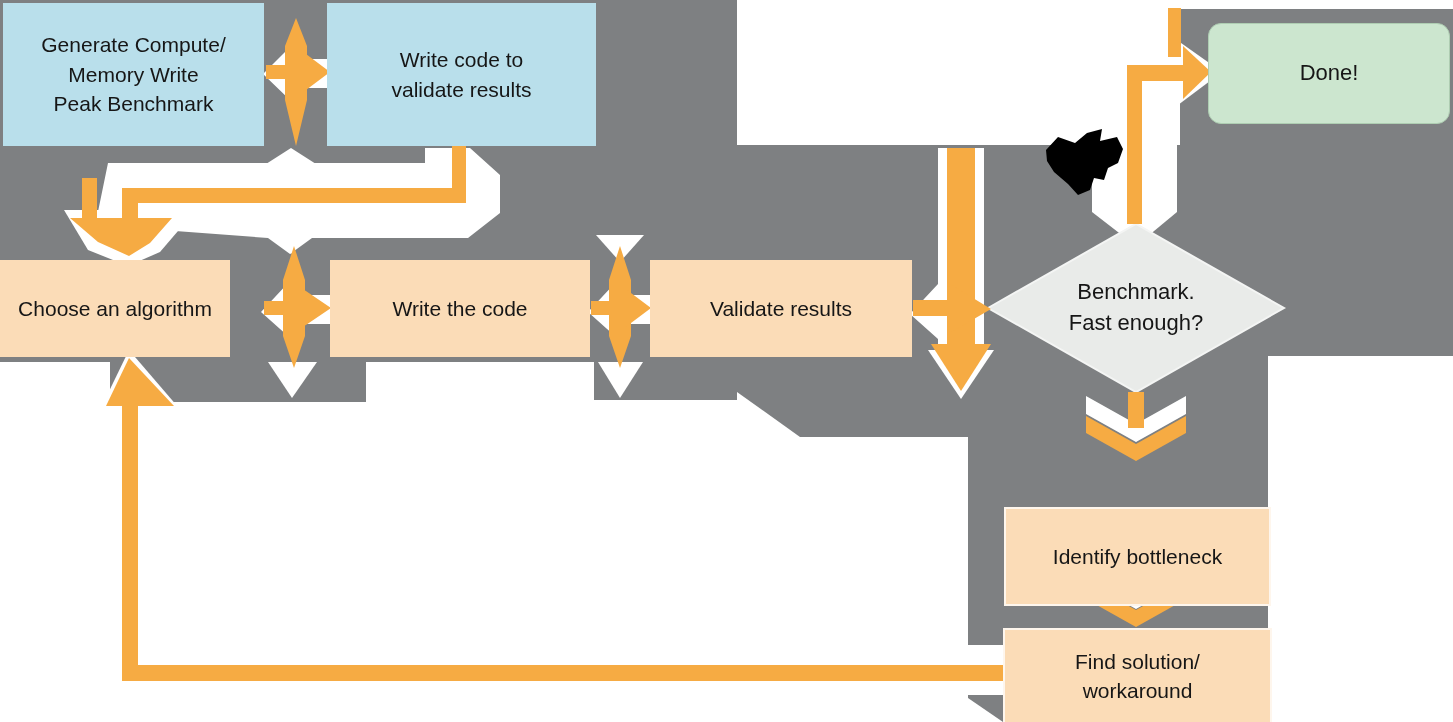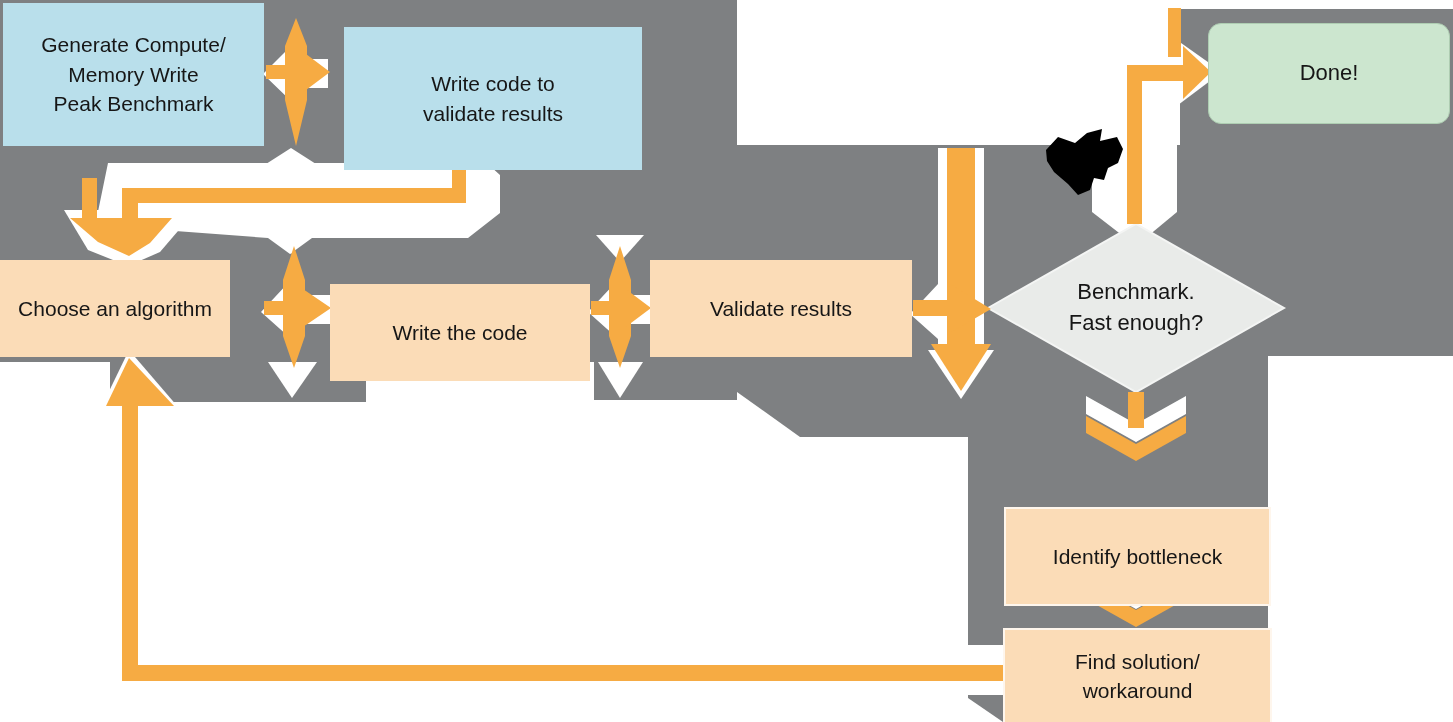--- a/index.html
+++ b/index.html
@@ -137,30 +137,30 @@
 
     <polygon fill="#000000" points="1046,150 1058,137 1075,143 1087,133 1102,129 1100,141 1117,137 1123,149 1118,163 1108,168 1104,180 1094,178 1090,190 1078,195 1068,184 1054,172 1047,161"></polygon>
   </svg>
 
   <div class="node node-blue" style="left:3px;top:3px;width:261px;height:143px;">
     <span>Generate Compute/</span>
     <span>Memory Write</span>
     <span>Peak Benchmark</span>
   </div>
 
-  <div class="node node-blue" style="left:344px;top:3px;width:298px;height:143px;margin-top:24px;">
+  <div class="node node-blue" style="left:327px;top:3px;width:269px;height:143px;">
     <span>Write code to</span>
     <span>validate results</span>
   </div>
 
   <div class="node node-peach" style="left:0px;top:260px;width:230px;height:97px;">
     <span>Choose an algorithm</span>
   </div>
 
-  <div class="node node-peach" style="left:330px;top:260px;width:260px;height:97px;margin-top:24px;">
+  <div class="node node-peach" style="left:330px;top:260px;width:260px;height:97px;">
     <span>Write the code</span>
   </div>
 
   <div class="node node-peach" style="left:650px;top:260px;width:262px;height:97px;">
     <span>Validate results</span>
   </div>
 
   <div class="node node-transparent" style="left:1036px;top:268px;width:200px;height:80px;font-size:22px;">
     <span>Benchmark.</span>
     <span>Fast enough?</span>

